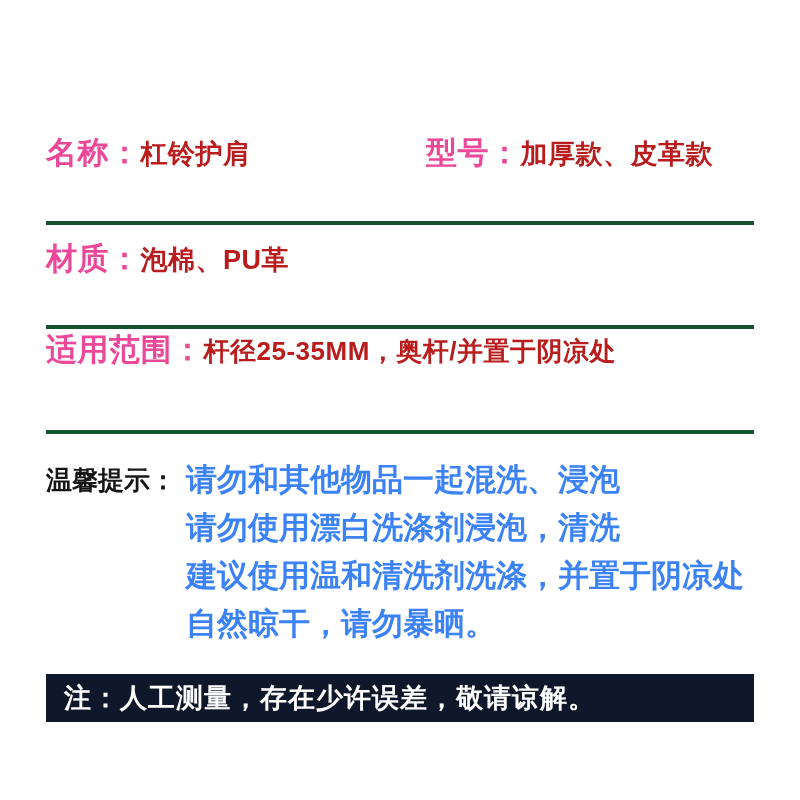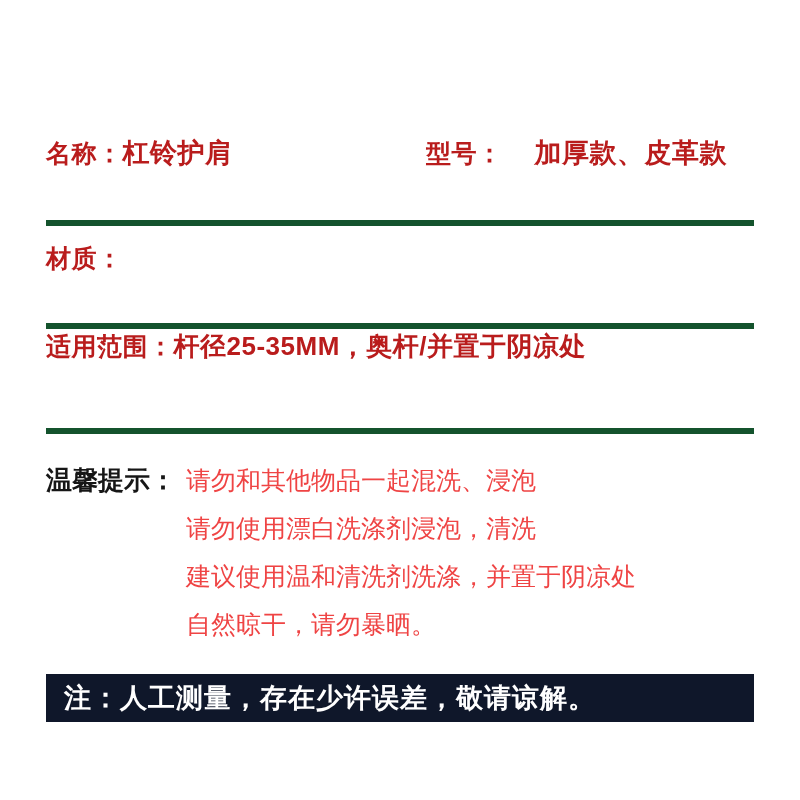--- a/index.html
+++ b/index.html
@@ -30,45 +30,44 @@
   }
 
   
   .spec-row {
     position: relative;
     display: flex;
     align-items: flex-start;
     box-sizing: border-box;
   }
   .spec-row + .spec-row {
-    border-top: 6px solid #14532d;
+    border-top: 4px solid #14532d;
     margin-top: 32px;
   }
   .row-two-col {
     height: 90px;
     align-items: center;
   }
   .cell {
     display: flex;
     align-items: baseline;
     white-space: nowrap;
   }
   .cell-left {
     width: 380px;
     flex: none;
   }
   .cell-right {
     flex: 1;
-    gap: 32px;
   }
   .label {
-    font-size: 25px;
+    font-size: 31px;
     font-weight: 700;
     letter-spacing: 0.5px;
-    color: #b91c1c;
+    color: #ec4899;
   }
   .value {
     font-size: 27px;
     font-weight: 700;
     letter-spacing: 0.5px;
     color: #b91c1c;
   }
 
   
   .row-scope {
@@ -90,24 +89,24 @@
     font-weight: 700;
     line-height: 48px;
     flex: none;
     color: #161616;
   }
   .tips-lines {
     display: flex;
     flex-direction: column;
   }
   .tips-line {
-    font-size: 25px;
-    font-weight: 400;
+    font-size: 31px;
+    font-weight: 700;
     line-height: 48px;
-    color: #ef4444;
+    color: #3b82f6;
     white-space: nowrap;
   }
 
   
   .note-wrap {
     margin-top: auto;
     margin-bottom: 78px;
   }
   .note-banner {
     background: #0f172a;
@@ -139,20 +138,21 @@
     </div>
     <div class="cell cell-right">
       <span class="label">型号：</span>
       <span class="value">加厚款、皮革款</span>
     </div>
   </div>
 
   <div class="spec-row row-two-col">
     <div class="cell cell-left">
       <span class="label">材质：</span>
+      <span class="value">泡棉、PU革</span>
     </div>
   </div>
 
   <div class="spec-row row-scope">
     <div class="cell">
       <span class="label">适用范围：</span>
       <span class="value">杆径25-35MM，奥杆/并置于阴凉处</span>
     </div>
   </div>
 

